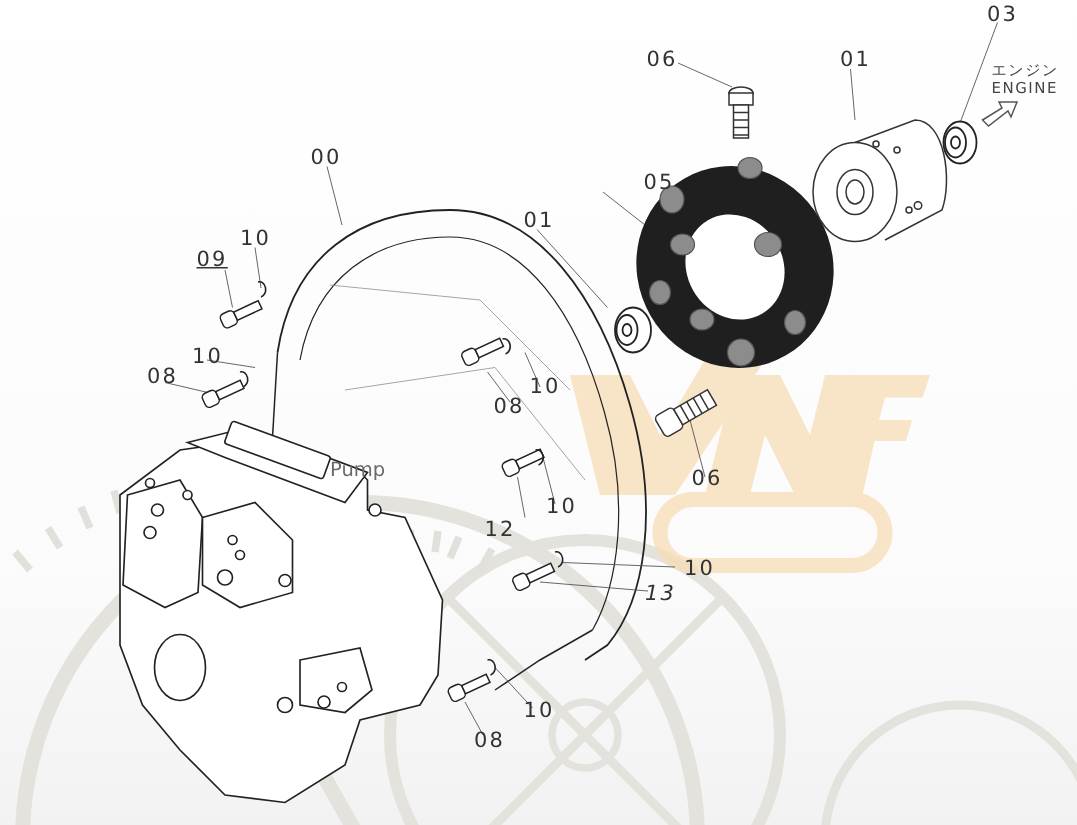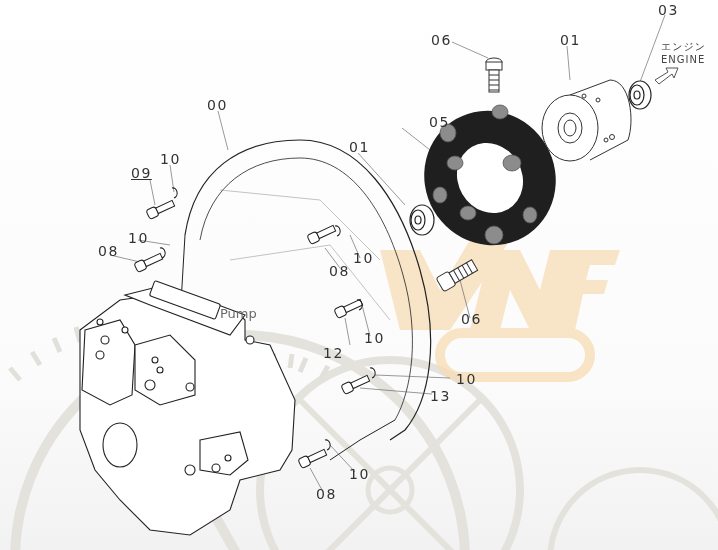--- a/index.html
+++ b/index.html
@@ -214,17 +214,17 @@
   <div class="lbl" style="left:160px; top:153px;">10</div>
   <div class="lbl" style="left:131px; top:167px;text-decoration:underline;">09</div>
   <div class="lbl" style="left:128px; top:232px;">10</div>
   <div class="lbl" style="left:98px; top:245px;">08</div>
   <div class="lbl" style="left:353px; top:252px;">10</div>
   <div class="lbl" style="left:329px; top:265px;">08</div>
   <div class="lbl" style="left:461px; top:313px;">06</div>
   <div class="lbl" style="left:364px; top:332px;">10</div>
   <div class="lbl" style="left:323px; top:347px;">12</div>
   <div class="lbl" style="left:456px; top:373px;">10</div>
-  <div class="lbl" style="left:430px; top:390px;">13</div>
+  <div class="lbl" style="left:430px; top:390px;font-style:italic;">13</div>
   <div class="lbl" style="left:349px; top:468px;">10</div>
   <div class="lbl" style="left:316px; top:488px;">08</div>
 
 </div>
 
 </body></html>

